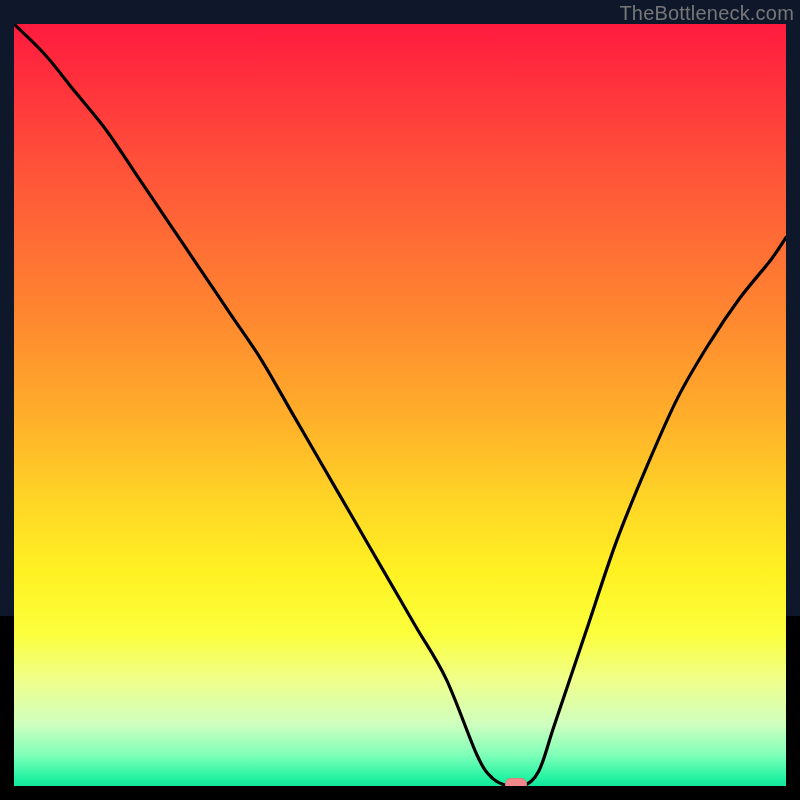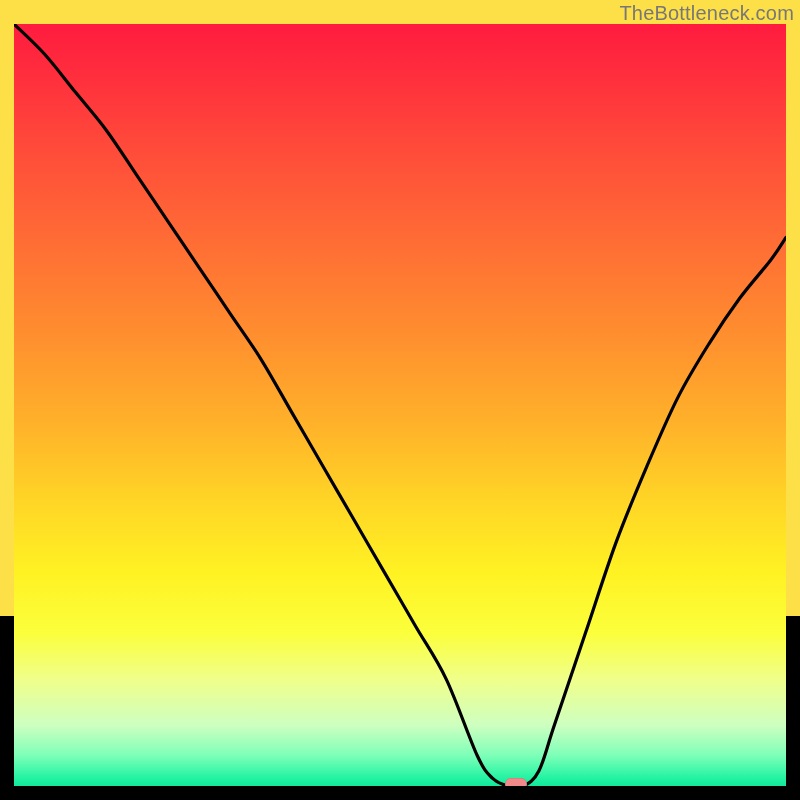--- a/index.html
+++ b/index.html
@@ -8,21 +8,21 @@
     width: 800px;
     height: 800px;
     background: #000;
     font-family: Arial, Helvetica, sans-serif;
     overflow: hidden;
   }
   .frame {
     position: relative;
     width: 800px;
     height: 616px;
-    background: #fde047;
+    background: #0f172a;
   }
   .watermark {
     position: absolute;
     top: 2px;
     right: 6px;
     color: #777;
     font-size: 20px;
     font-weight: 500;
     letter-spacing: 0.2px;
     z-index: 5;

